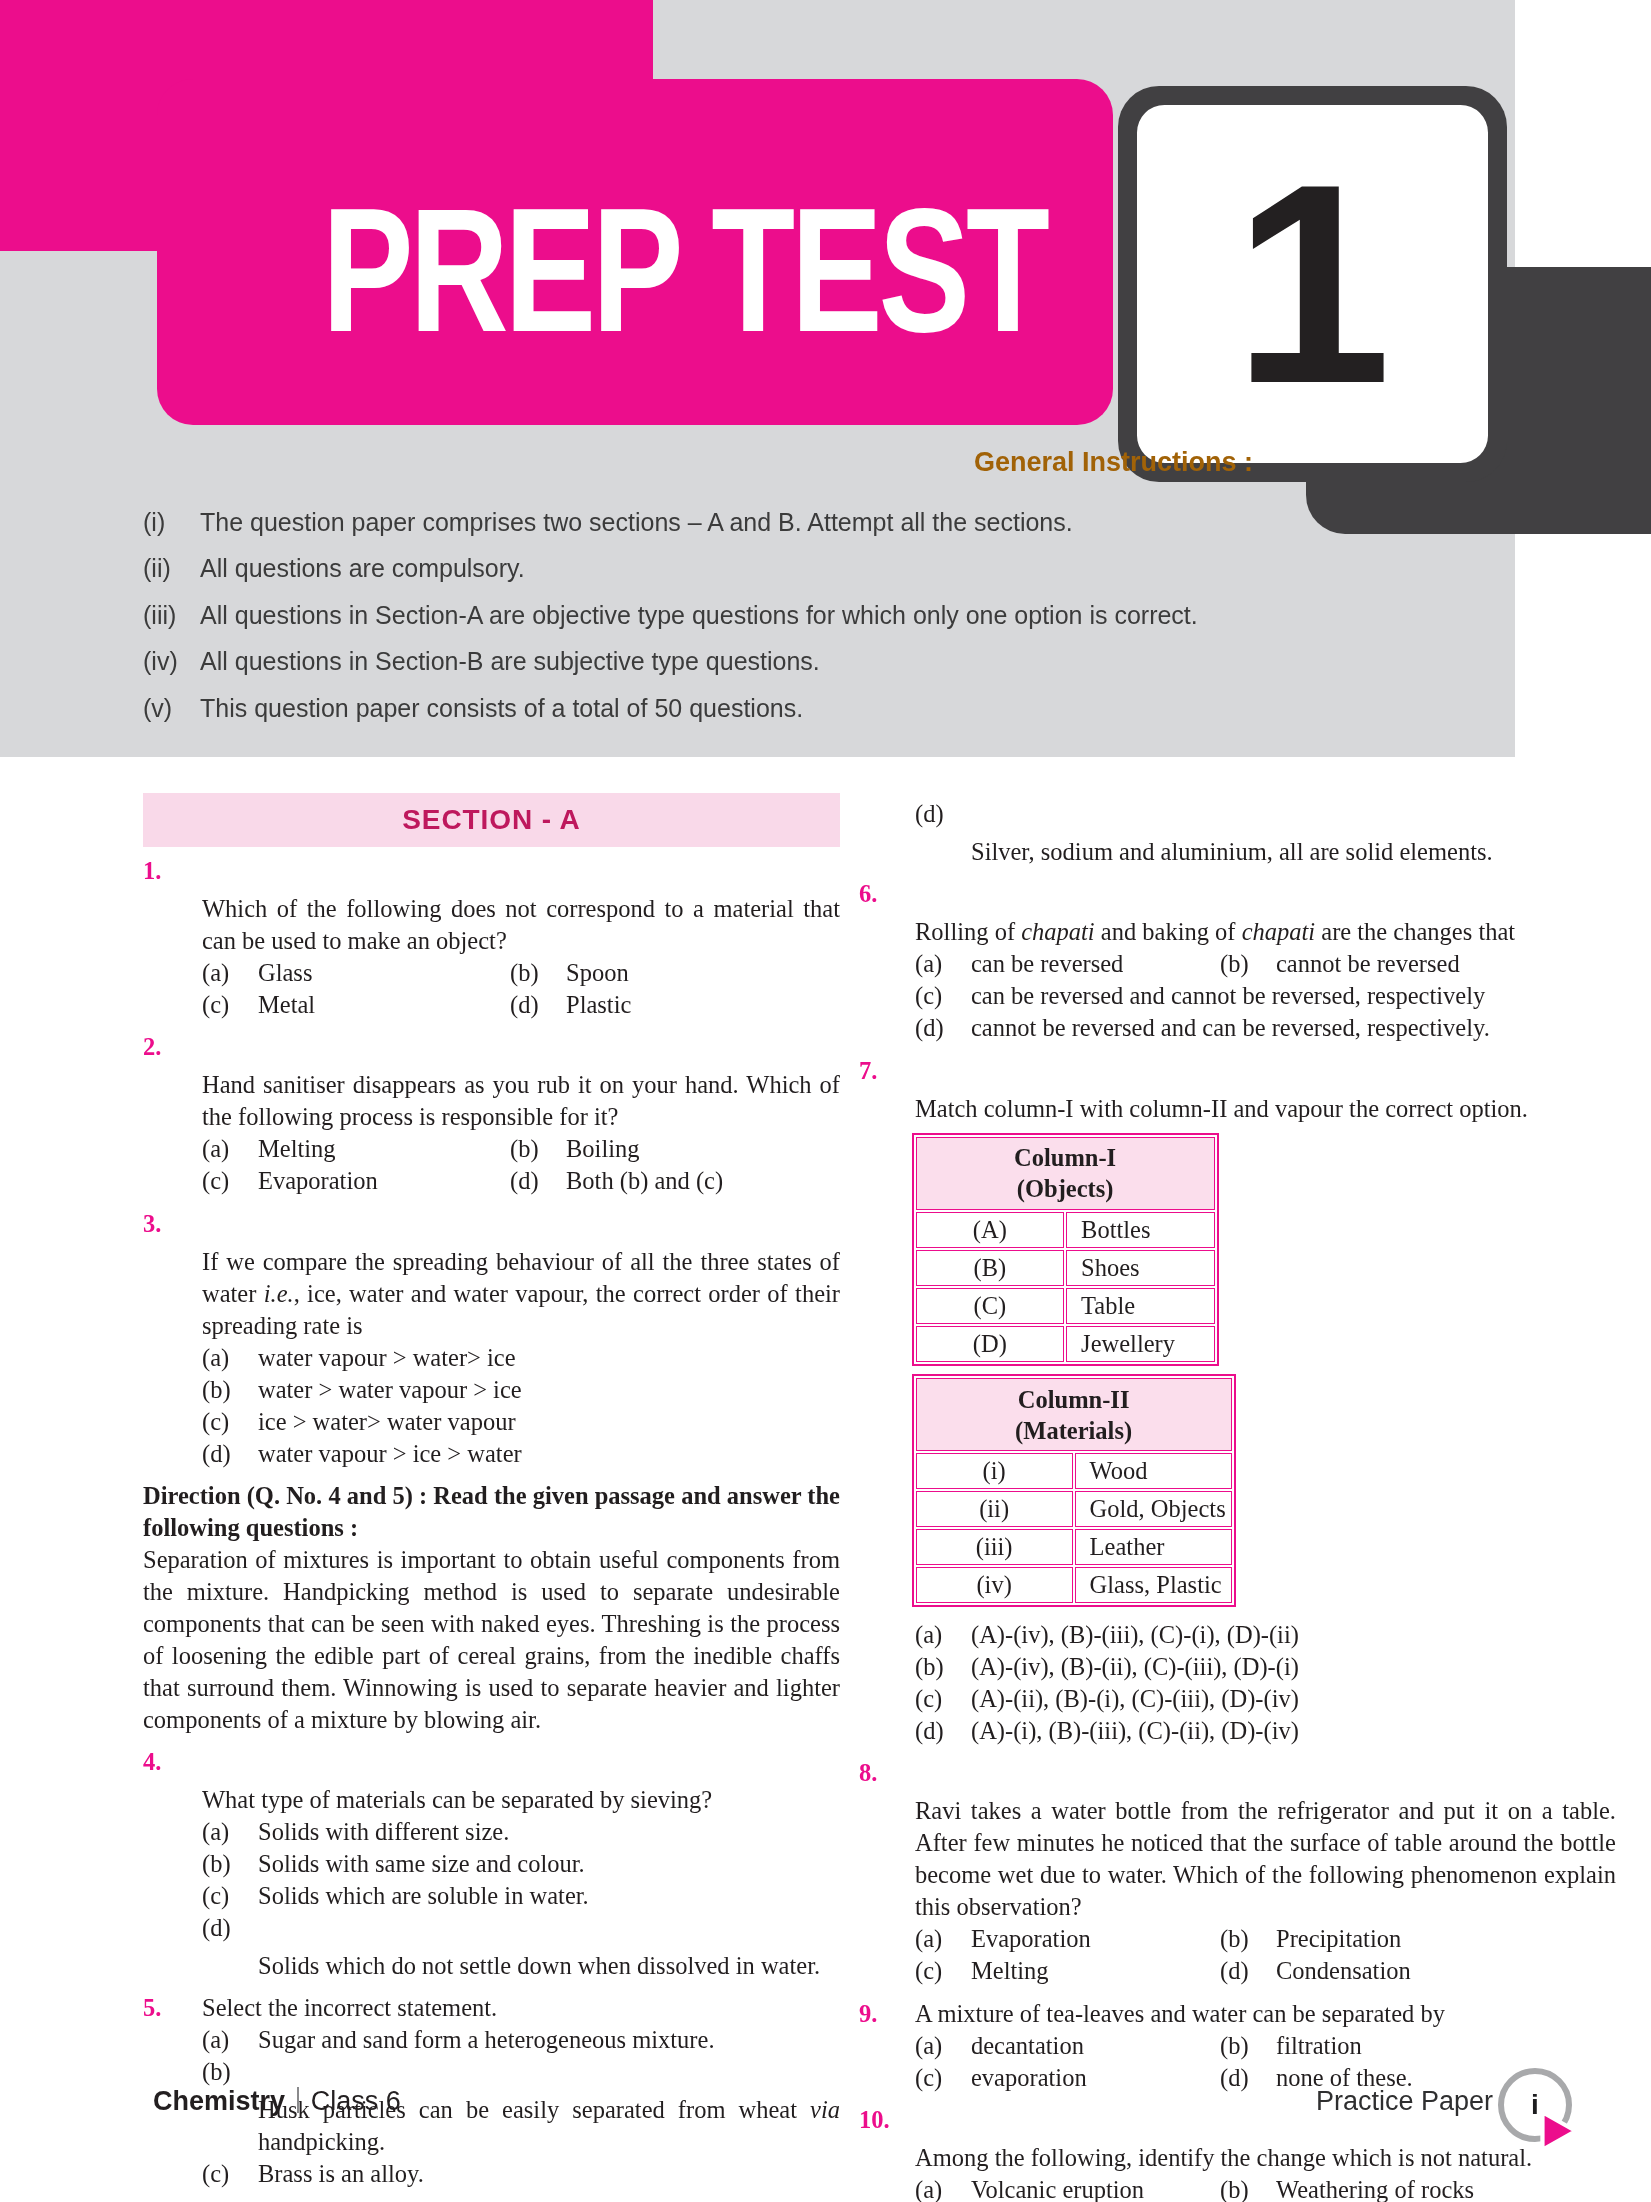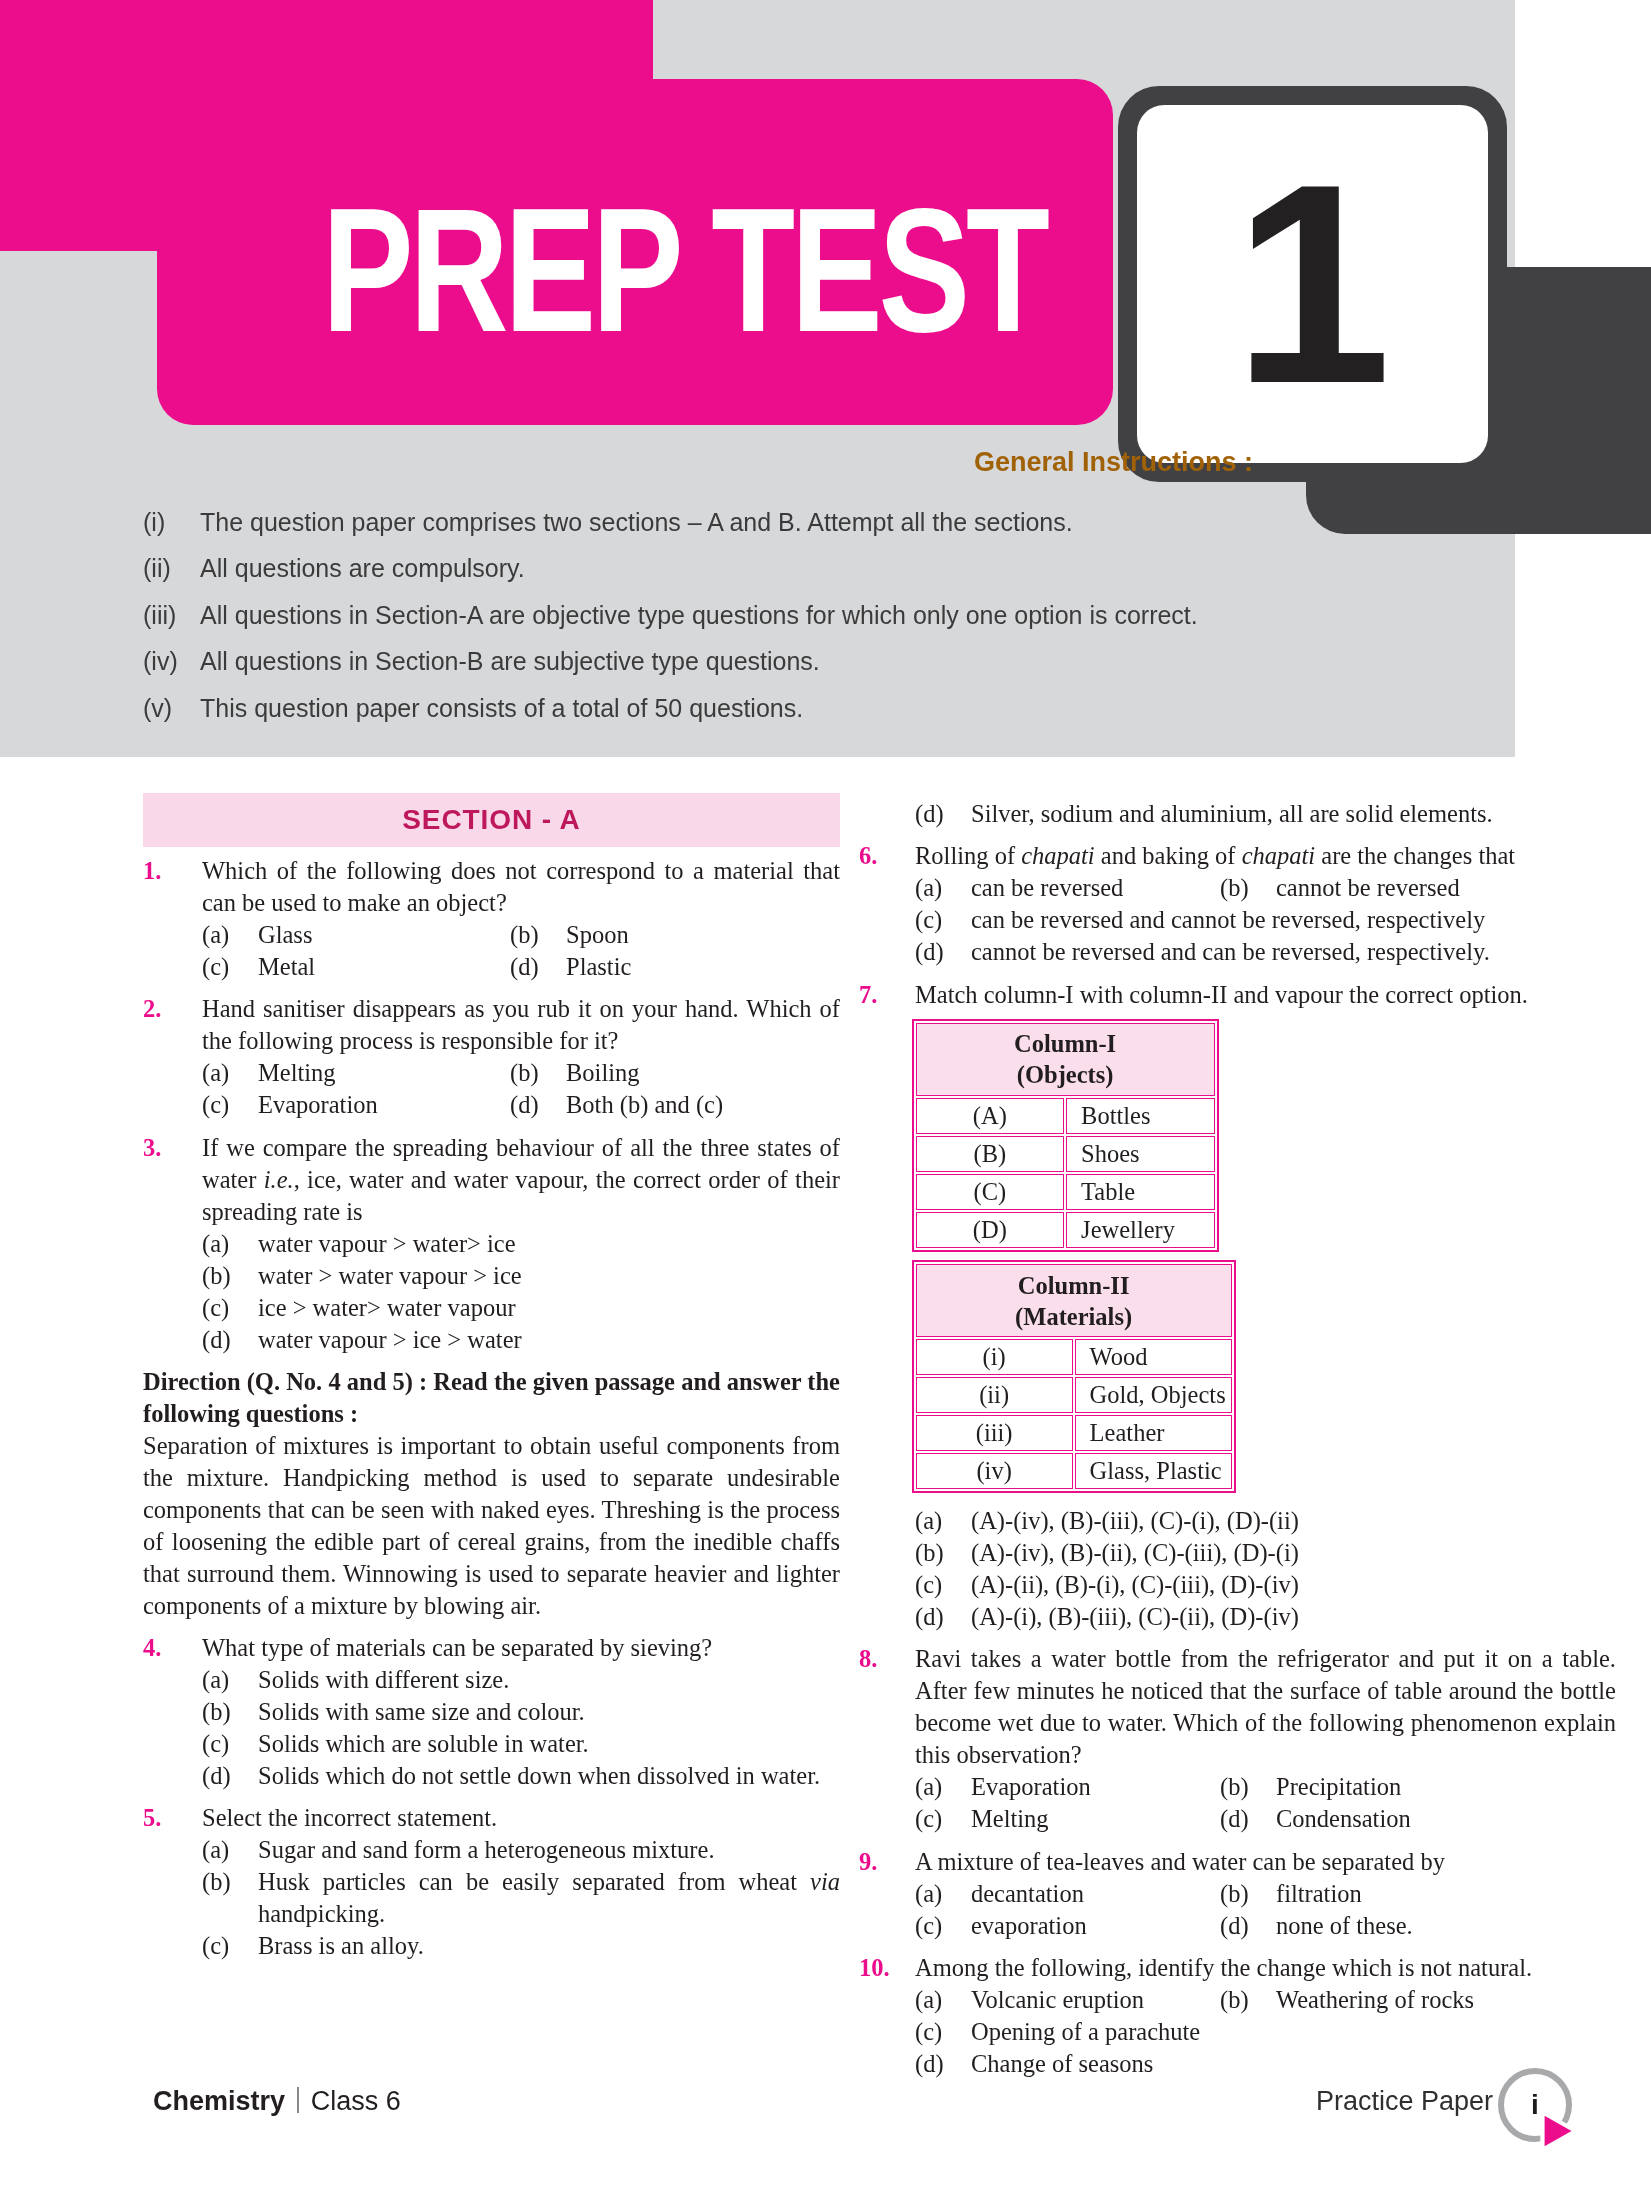--- a/index.html
+++ b/index.html
@@ -33,21 +33,21 @@
       display:flex;align-items:center;justify-content:center;
       font-family:"Liberation Sans",sans-serif;font-weight:bold;font-size:28px;letter-spacing:0.9px;color:#be185d;}
   
   .col{position:absolute;font-size:24.5px;line-height:32px;}
   .col-left{left:143px;top:855px;width:697px;}
   .col-right{left:859px;top:798px;width:757px;}
   .q{display:flex;margin-bottom:10.3px;}
   .qnum{flex:0 0 59px;font-weight:bold;color:var(--accent);}
   .col-right .qnum{flex:0 0 56px;}
   .qbody{flex:1;min-width:0;}
-  .jst{text-align:justify;}
+  .jst{text-align:justify;margin-top:38px;}
   .opt{display:flex;}
   .olabel{flex:0 0 56px;}
   .otext{flex:1;}
   .opts2{display:grid;grid-template-columns:308px 1fr;}
   .col-right .opts2{grid-template-columns:305px 1fr;}
   .dirline{font-weight:bold;text-align:justify;}
   .passage{text-align:justify;margin-bottom:10.3px;}
   
   .match{display:flex;gap:8.6px;margin:8.6px 0 12px -3.4px;flex-direction:column;}
   .match table{border-collapse:separate;border-spacing:2.6px;border:2.6px solid var(--accent);background:#fff;table-layout:fixed;}

